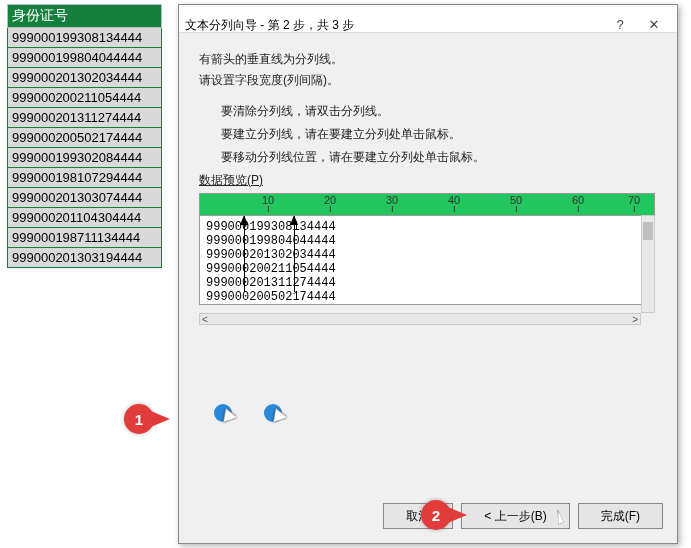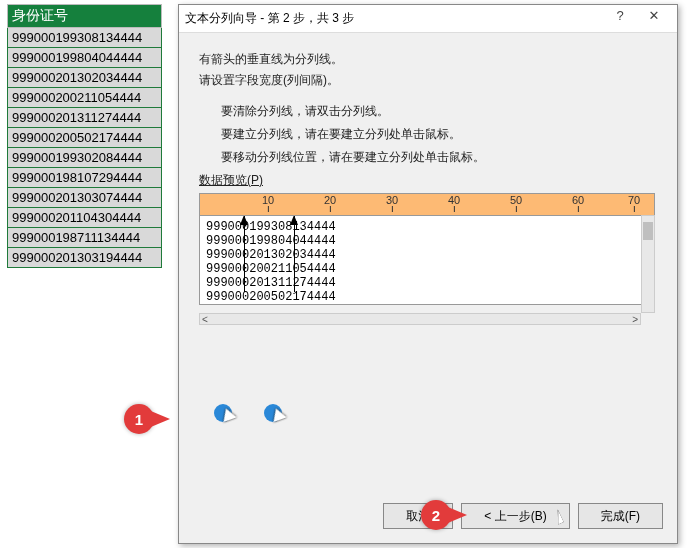--- a/index.html
+++ b/index.html
@@ -39,21 +39,21 @@
     position: absolute;
     left: 178px; top: 4px;
     width: 500px;
     height: 540px;
     background: #f0f0f0;
     border: 1px solid #888;
     box-shadow: 2px 2px 6px rgba(0,0,0,0.3);
   }
   .titlebar {
     display: flex;
-    align-items: center;
+    align-items: flex-start;
     height: 28px;
     padding: 12px 6px;
     background: #fff;
     border-bottom: 1px solid #ddd;
   }
   .titlebar .title { flex: 1; font-size: 12px; }
   .titlebar .tbtn {
     width: 34px; height: 22px;
     text-align: center;
     font-size: 13px; color: #444;
@@ -68,21 +68,21 @@
     position: relative;
     margin-top: 4px;
     width: 456px;
     height: 132px;
     border: none;
     background: #f0f0f0;
   }
   .ruler {
     position: relative;
     height: 22px;
-    background: #fdba74;
+    background: #22c55e;
     border: 1px solid #999;
     border-bottom: none;
     padding-left: 8px;
   }
   .tick { position: absolute; top: 0; font-size: 11px; color: #333; transform: translateX(-50%); }
   .tick::after {
     content: ""; position: absolute; left: 50%; bottom: -6px;
     width: 1px; height: 6px; background: #333;
   }
   .datawin {

